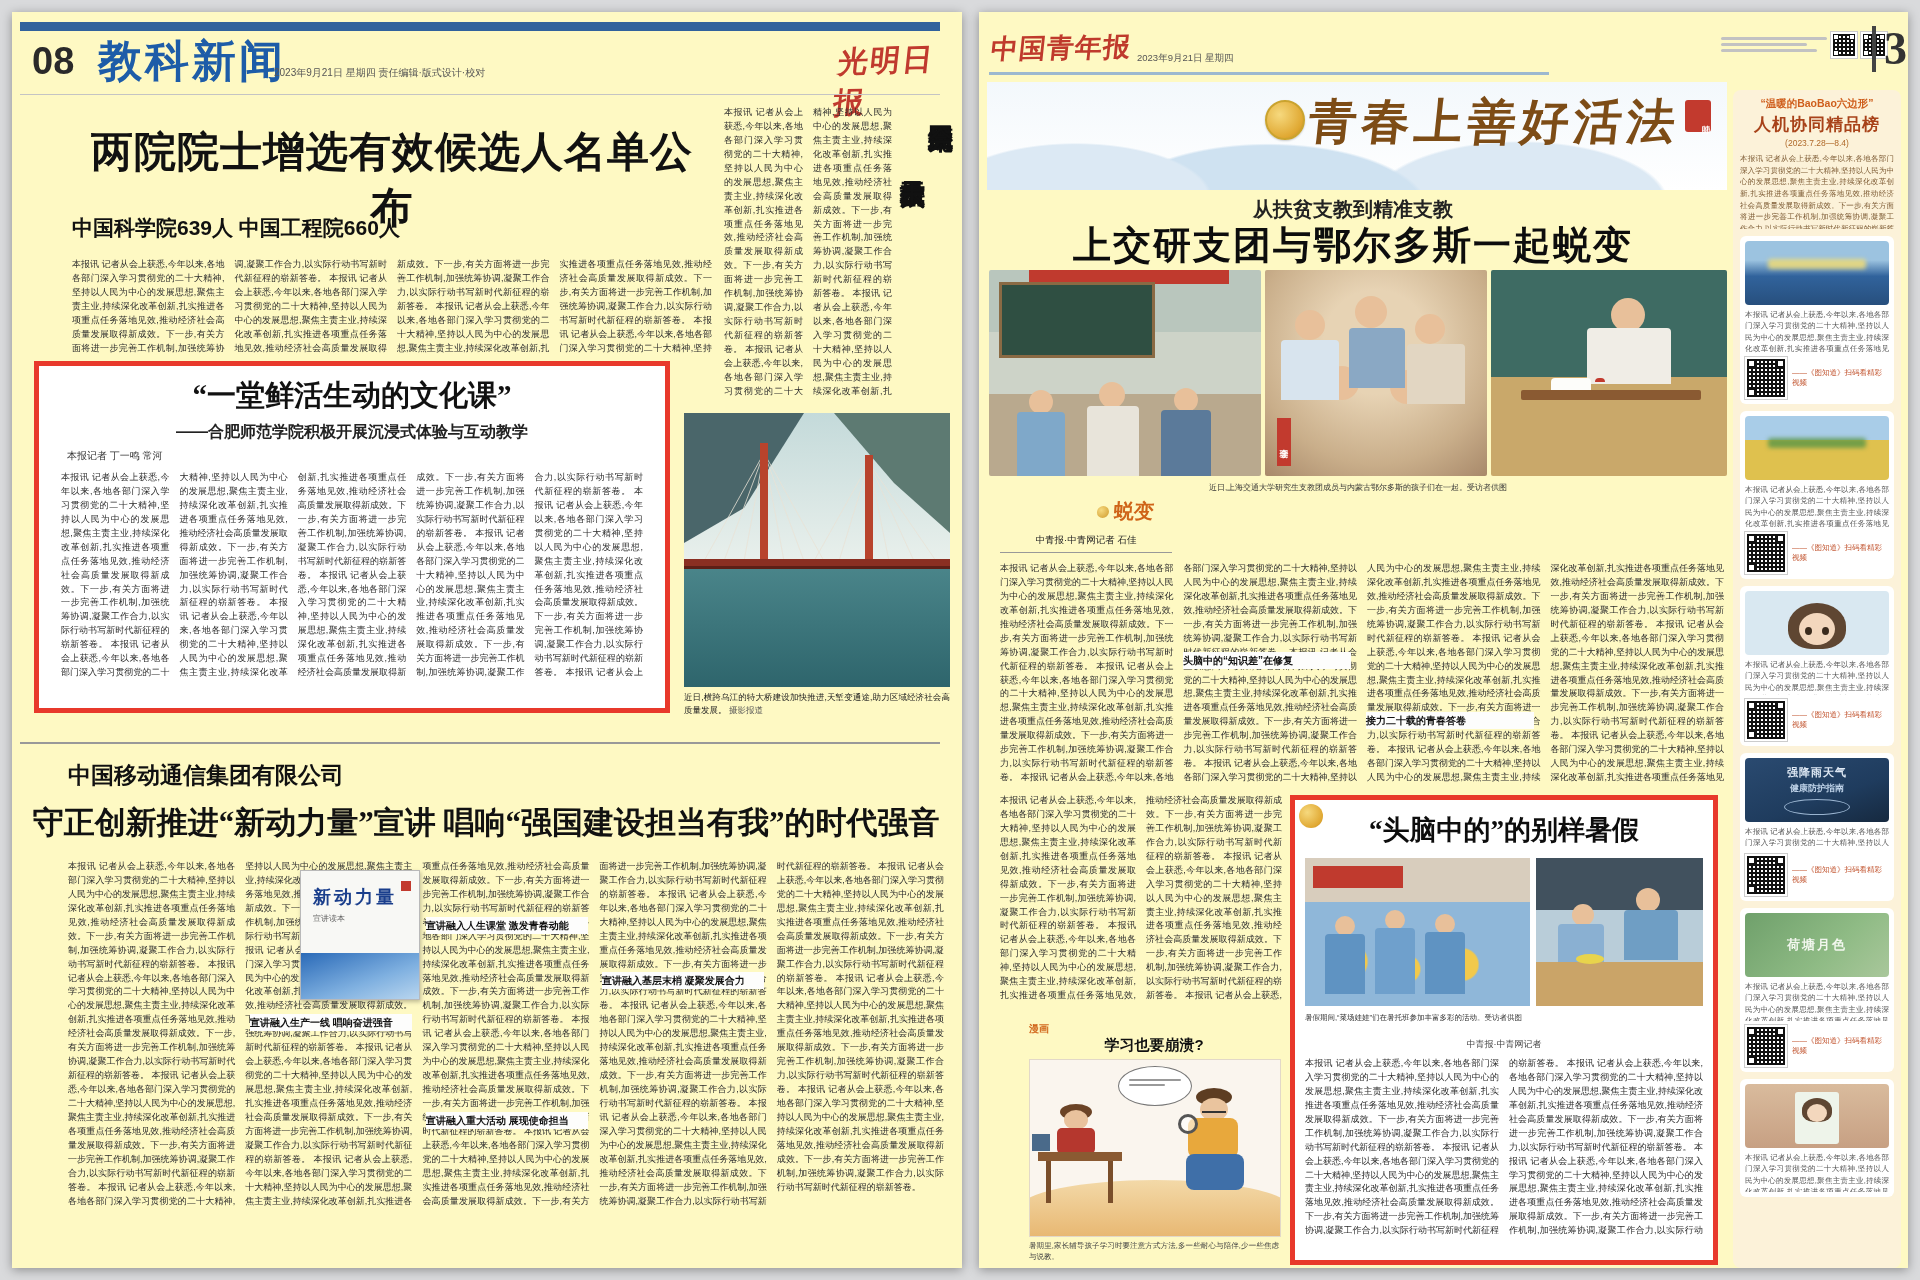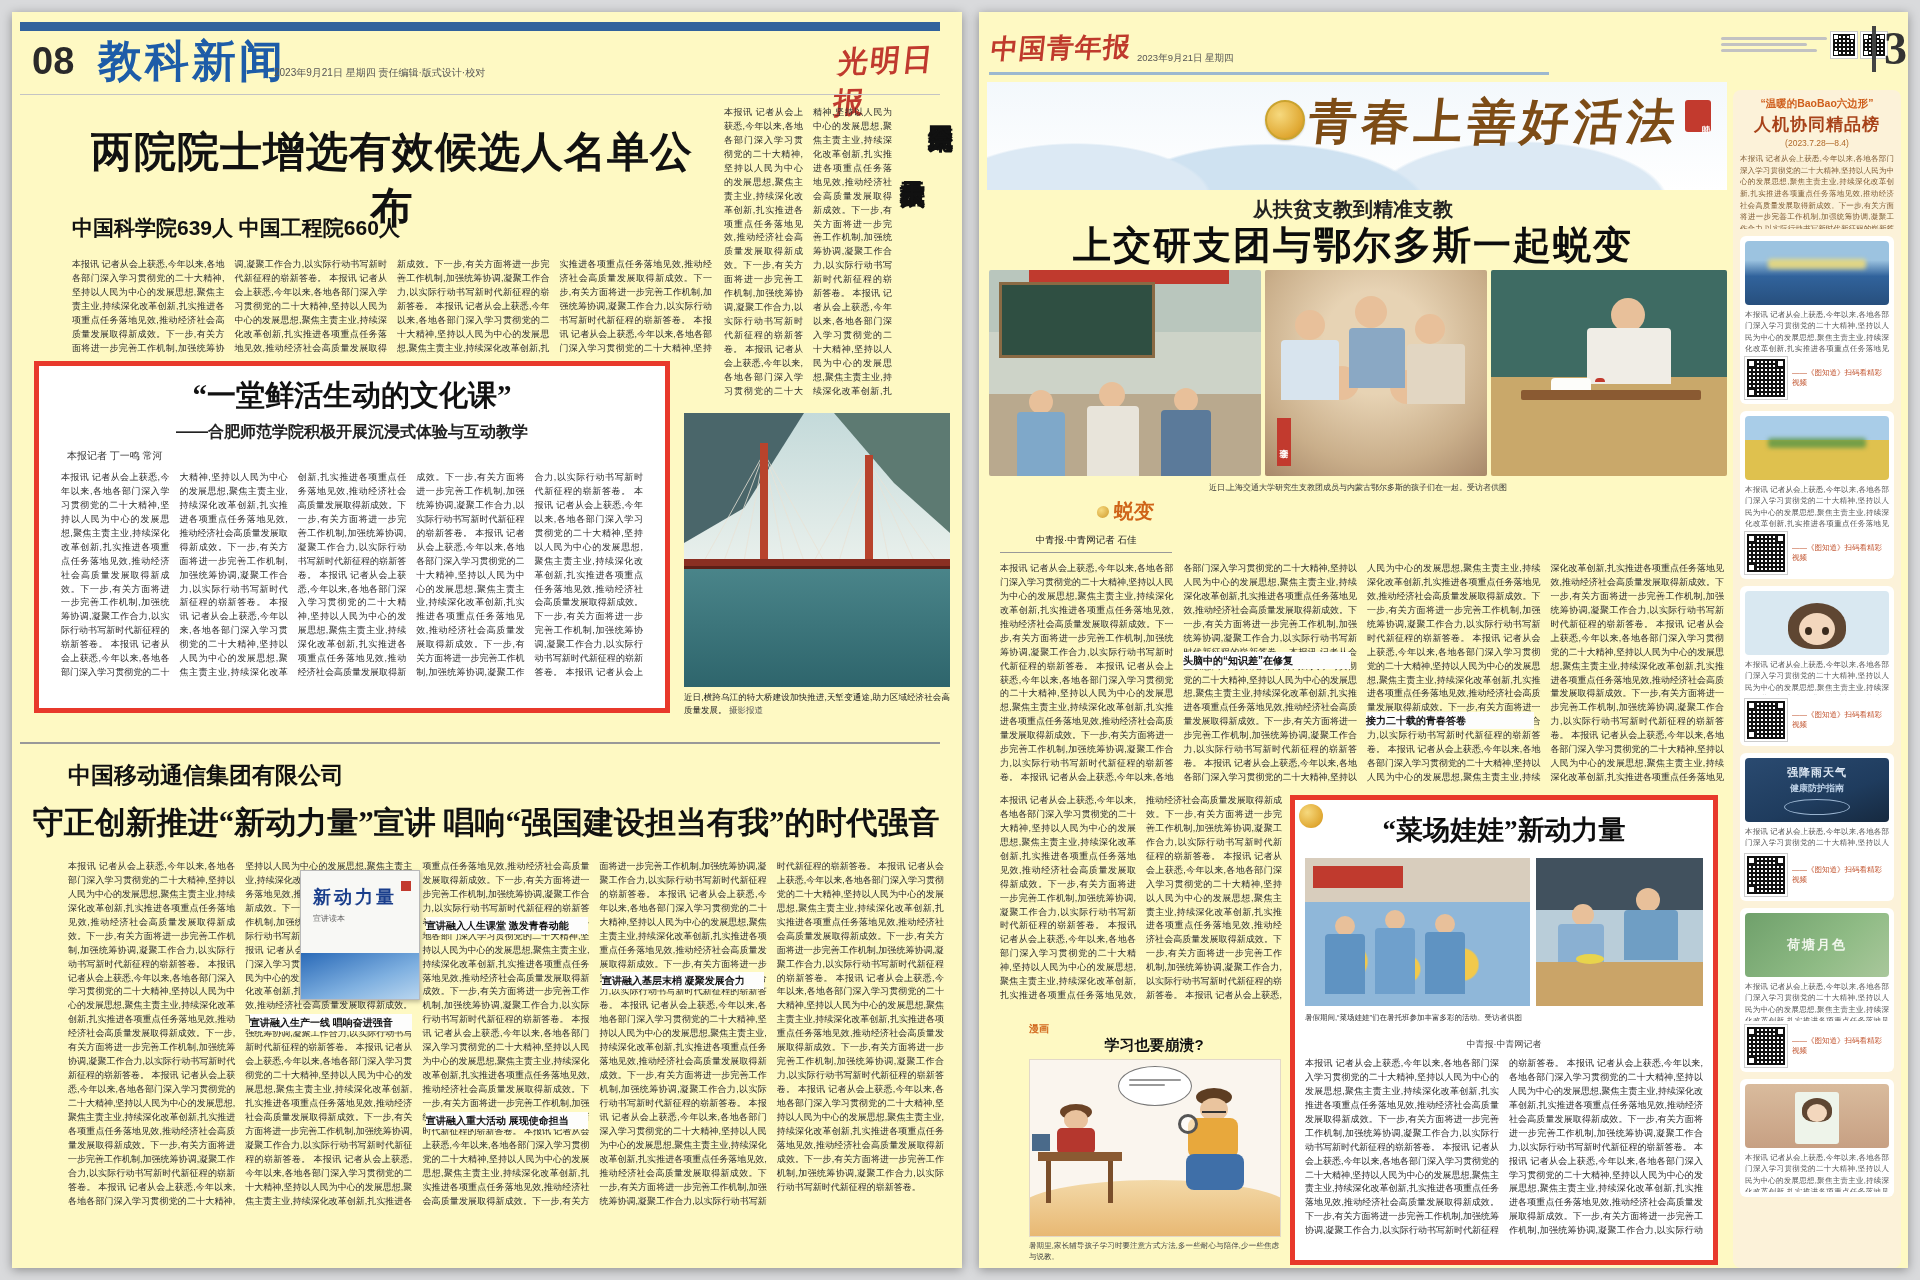--- a/index.html
+++ b/index.html
@@ -340,21 +340,21 @@
   <div class="abs rp-byline">中青报·中青网记者 石佳</div>
   <div class="abs rp-byrule"></div>
 
   <div class="abs rp-bodyA cols body-txt">本报讯 记者从会上获悉,今年以来,各地各部门深入学习贯彻党的二十大精神,坚持以人民为中心的发展思想,聚焦主责主业,持续深化改革创新,扎实推进各项重点任务落地见效,推动经济社会高质量发展取得新成效。下一步,有关方面将进一步完善工作机制,加强统筹协调,凝聚工作合力,以实际行动书写新时代新征程的崭新答卷。    本报讯 记者从会上获悉,今年以来,各地各部门深入学习贯彻党的二十大精神,坚持以人民为中心的发展思想,聚焦主责主业,持续深化改革创新,扎实推进各项重点任务落地见效,推动经济社会高质量发展取得新成效。下一步,有关方面将进一步完善工作机制,加强统筹协调,凝聚工作合力,以实际行动书写新时代新征程的崭新答卷。    本报讯 记者从会上获悉,今年以来,各地各部门深入学习贯彻党的二十大精神,坚持以人民为中心的发展思想,聚焦主责主业,持续深化改革创新,扎实推进各项重点任务落地见效,推动经济社会高质量发展取得新成效。下一步,有关方面将进一步完善工作机制,加强统筹协调,凝聚工作合力,以实际行动书写新时代新征程的崭新答卷。    本报讯 记者从会上获悉,今年以来,各地各部门深入学习贯彻党的二十大精神,坚持以人民为中心的发展思想,聚焦主责主业,持续深化改革创新,扎实推进各项重点任务落地见效,推动经济社会高质量发展取得新成效。下一步,有关方面将进一步完善工作机制,加强统筹协调,凝聚工作合力,以实际行动书写新时代新征程的崭新答卷。    本报讯 记者从会上获悉,今年以来,各地各部门深入学习贯彻党的二十大精神,坚持以人民为中心的发展思想,聚焦主责主业,持续深化改革创新,扎实推进各项重点任务落地见效,推动经济社会高质量发展取得新成效。下一步,有关方面将进一步完善工作机制,加强统筹协调,凝聚工作合力,以实际行动书写新时代新征程的崭新答卷。    本报讯 记者从会上获悉,今年以来,各地各部门深入学习贯彻党的二十大精神,坚持以人民为中心的发展思想,聚焦主责主业,持续深化改革创新,扎实推进各项重点任务落地见效,推动经济社会高质量发展取得新成效。下一步,有关方面将进一步完善工作机制,加强统筹协调,凝聚工作合力,以实际行动书写新时代新征程的崭新答卷。    本报讯 记者从会上获悉,今年以来,各地各部门深入学习贯彻党的二十大精神,坚持以人民为中心的发展思想,聚焦主责主业,持续深化改革创新,扎实推进各项重点任务落地见效,推动经济社会高质量发展取得新成效。下一步,有关方面将进一步完善工作机制,加强统筹协调,凝聚工作合力,以实际行动书写新时代新征程的崭新答卷。    本报讯 记者从会上获悉,今年以来,各地各部门深入学习贯彻党的二十大精神,坚持以人民为中心的发展思想,聚焦主责主业,持续深化改革创新,扎实推进各项重点任务落地见效,推动经济社会高质量发展取得新成效。下一步,有关方面将进一步完善工作机制,加强统筹协调,凝聚工作合力,以实际行动书写新时代新征程的崭新答卷。    本报讯 记者从会上获悉,今年以来,各地各部门深入学习贯彻党的二十大精神,坚持以人民为中心的发展思想,聚焦主责主业,持续深化改革创新,扎实推进各项重点任务落地见效,推动经济社会高质量发展取得新成效。下一步,有关方面将进一步完善工作机制,加强统筹协调,凝聚工作合力,以实际行动书写新时代新征程的崭新答卷。    </div>
   <div class="abs rp-bodyB cols body-txt">本报讯 记者从会上获悉,今年以来,各地各部门深入学习贯彻党的二十大精神,坚持以人民为中心的发展思想,聚焦主责主业,持续深化改革创新,扎实推进各项重点任务落地见效,推动经济社会高质量发展取得新成效。下一步,有关方面将进一步完善工作机制,加强统筹协调,凝聚工作合力,以实际行动书写新时代新征程的崭新答卷。    本报讯 记者从会上获悉,今年以来,各地各部门深入学习贯彻党的二十大精神,坚持以人民为中心的发展思想,聚焦主责主业,持续深化改革创新,扎实推进各项重点任务落地见效,推动经济社会高质量发展取得新成效。下一步,有关方面将进一步完善工作机制,加强统筹协调,凝聚工作合力,以实际行动书写新时代新征程的崭新答卷。    本报讯 记者从会上获悉,今年以来,各地各部门深入学习贯彻党的二十大精神,坚持以人民为中心的发展思想,聚焦主责主业,持续深化改革创新,扎实推进各项重点任务落地见效,推动经济社会高质量发展取得新成效。下一步,有关方面将进一步完善工作机制,加强统筹协调,凝聚工作合力,以实际行动书写新时代新征程的崭新答卷。    本报讯 记者从会上获悉,今年以来,各地各部门深入学习贯彻党的二十大精神,坚持以人民为中心的发展思想,聚焦主责主业,持续深化改革创新,扎实推进各项重点任务落地见效,推动经济社会高质量发展取得新成效。下一步,有关方面将进一步完善工作机制,加强统筹协调,凝聚工作合力,以实际行动书写新时代新征程的崭新答卷。    本报讯 记者从会上获悉,今年以来,各地各部门深入学习贯彻党的二十大精神,坚持以人民为中心的发展思想,聚焦主责主业,持续深化改革创新,扎实推进各项重点任务落地见效,推动经济社会高质量发展取得新成效。下一步,有关方面将进一步完善工作机制,加强统筹协调,凝聚工作合力,以实际行动书写新时代新征程的崭新答卷。    </div>
   <div class="chip" style="left:204px;top:640px;width:168px;">头脑中的“知识差”在修复</div>
   <div class="chip" style="left:387px;top:700px;width:168px;">接力二十载的青春答卷</div>
 
   <div class="abs redbox rp-redbox">
     <div class="rp-box-logo"></div>
-    <div class="rp-box-title serif">“菜场娃娃”新动力量</div>
+    <div class="rp-box-title serif">“头脑中的”的别样暑假</div>
     <div class="rp-box-photos">
       <div class="bp1">
         <div class="ph-banner-red"></div>
         <div class="head" style="left:30px;top:58px;width:20px;height:20px;"></div>
         <div class="head" style="left:80px;top:52px;width:20px;height:20px;"></div>
         <div class="head" style="left:130px;top:56px;width:20px;height:20px;"></div>
         <div class="shirt" style="left:20px;top:76px;width:40px;height:60px;background:#5f93c2;"></div>
         <div class="shirt" style="left:70px;top:70px;width:40px;height:66px;background:#6fa0cc;"></div>
         <div class="shirt" style="left:120px;top:74px;width:40px;height:62px;background:#5f93c2;"></div>
       </div>

